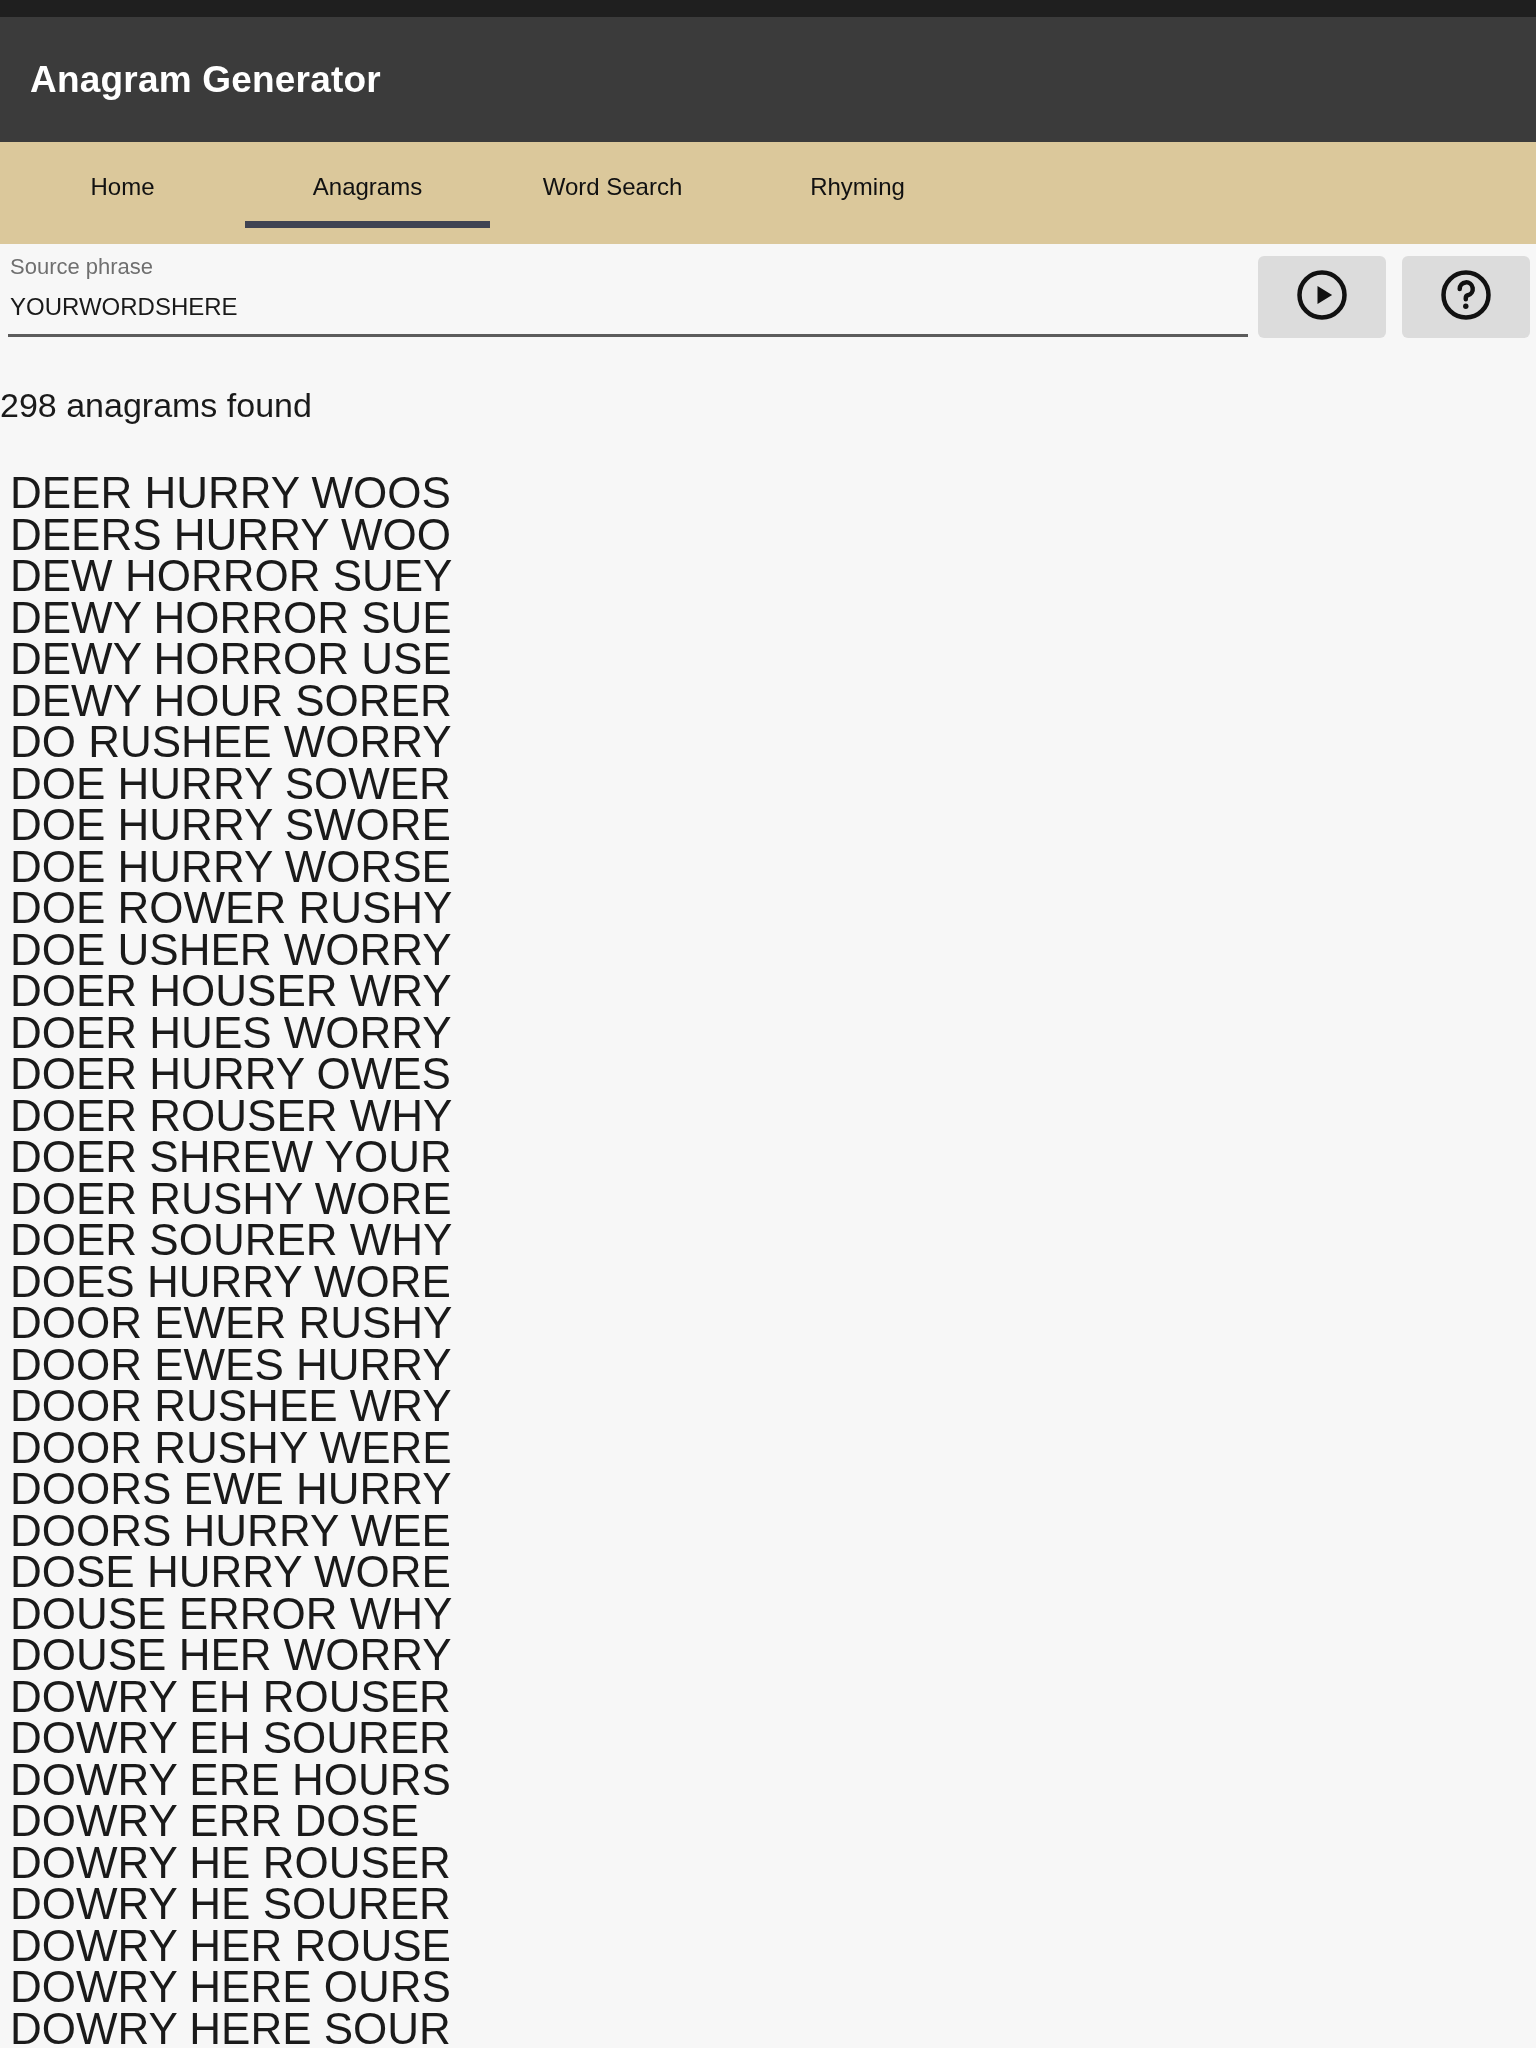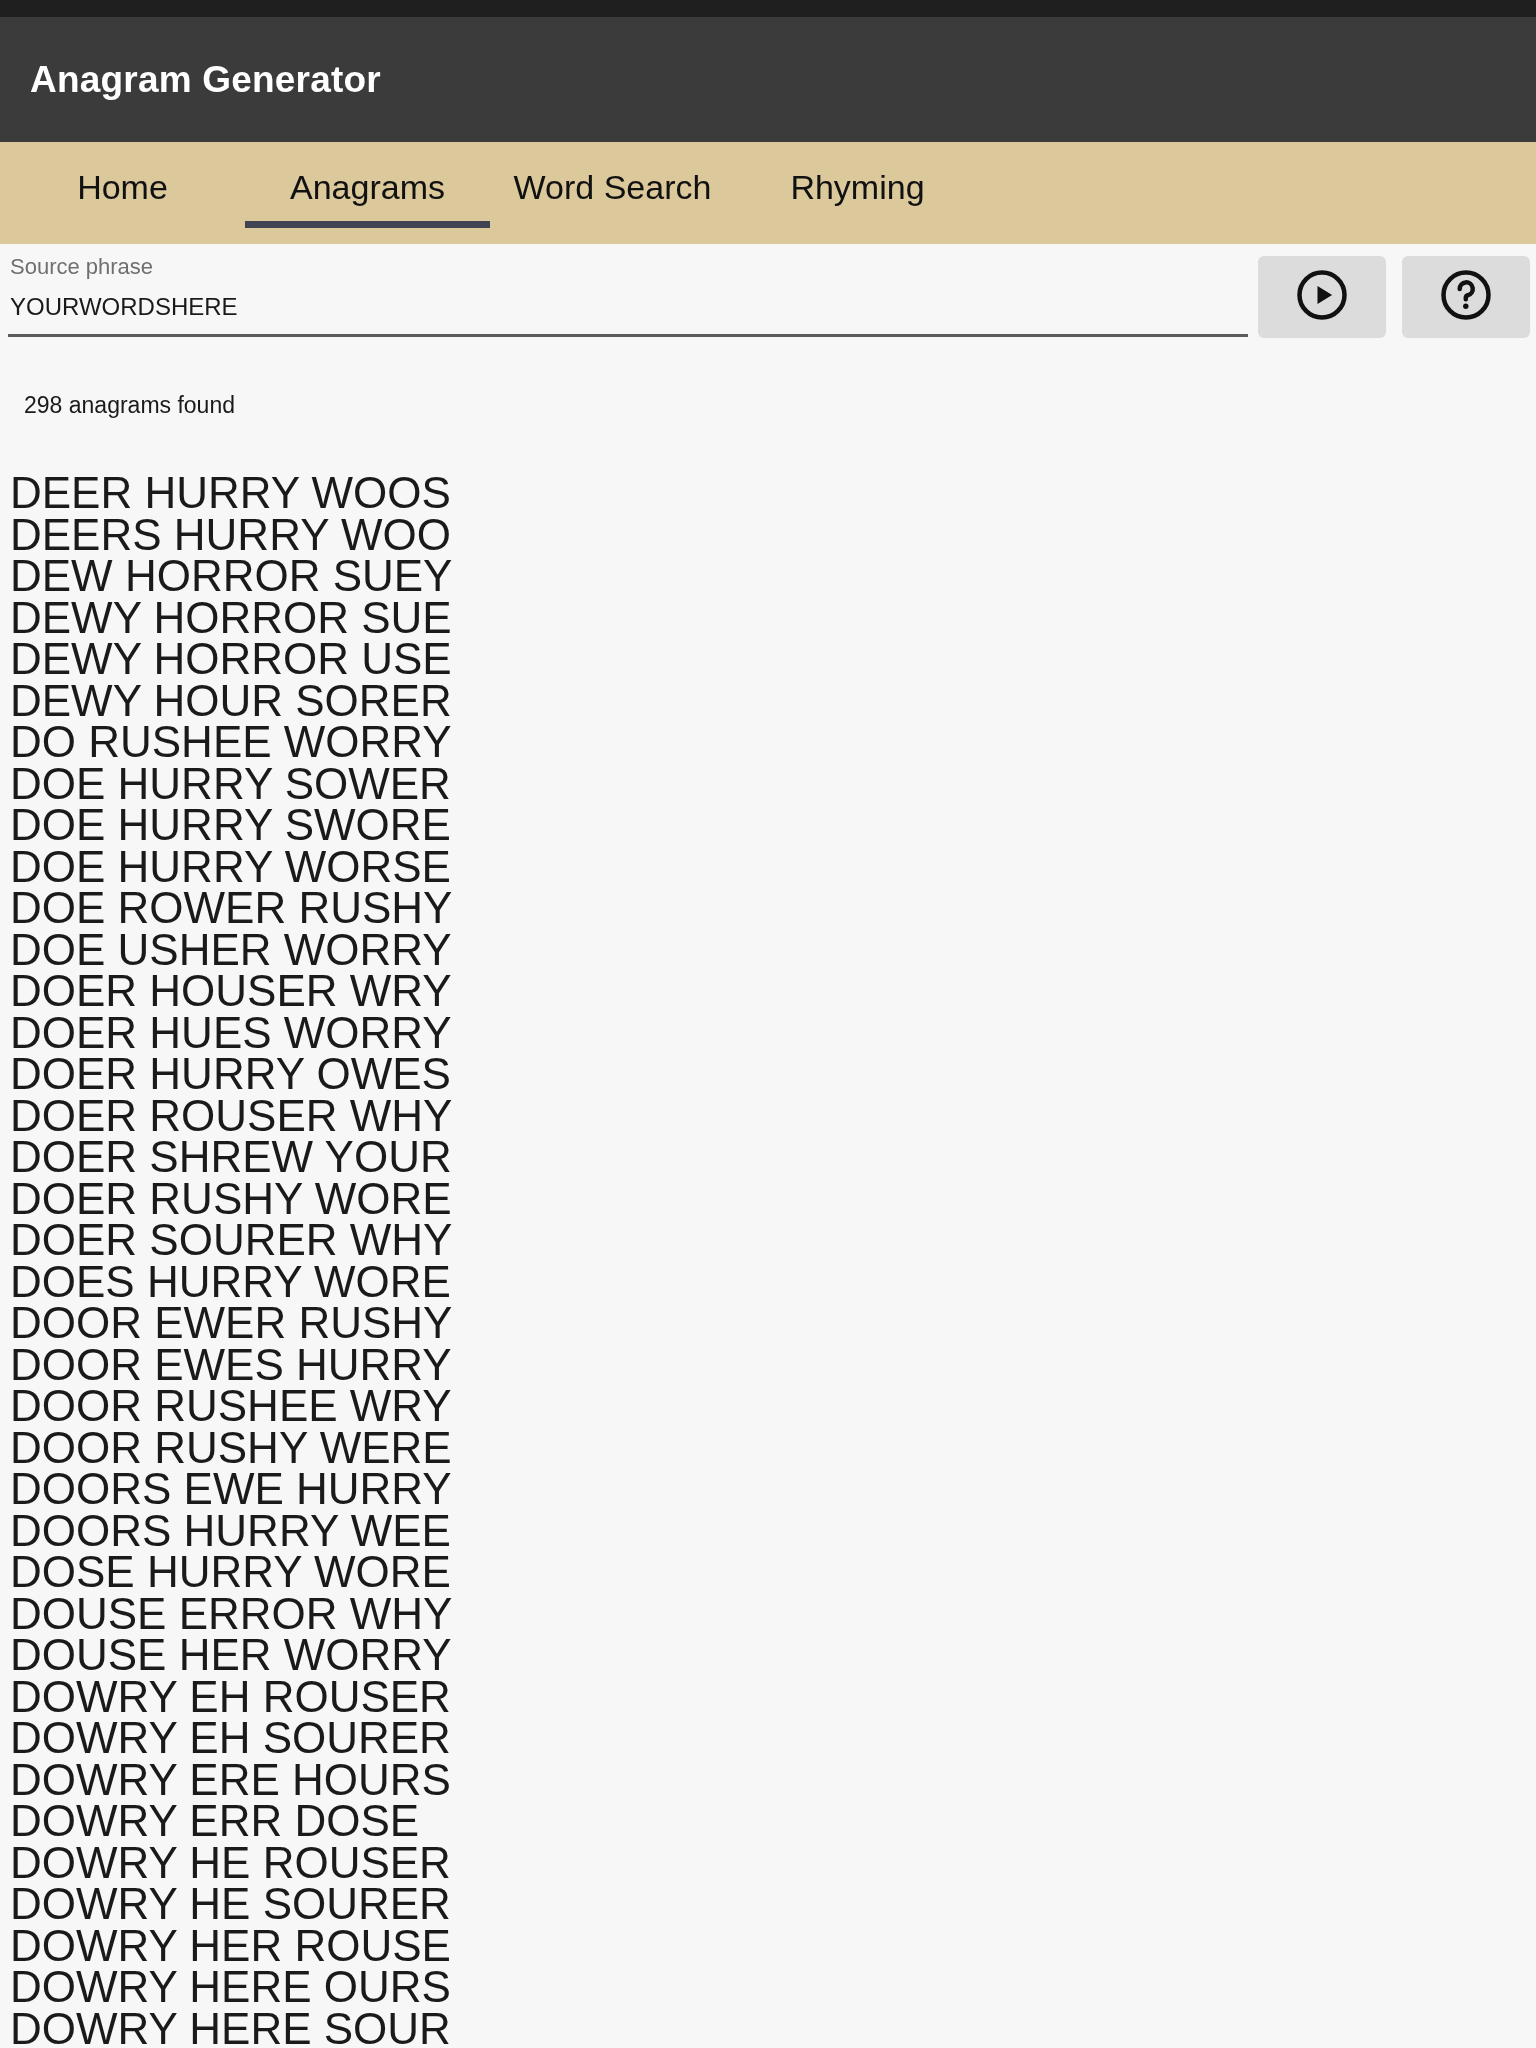--- a/index.html
+++ b/index.html
@@ -24,21 +24,21 @@
     margin-left:30px; letter-spacing:0.2px;
   }
 
   
   .tab-bar {
     height:102px; background:#dbc89b; width:100%;
     display:flex; align-items:flex-start; position:relative;
   }
   .tab {
     height:86px; display:flex; align-items:center; justify-content:center;
-    font-size:34px; color:#111111; position:relative;
+    font-size:24px; color:#111111; position:relative;
     padding-top:4px;
   }
   .tab-home     { width:245px; }
   .tab-anagrams { width:245px; }
   .tab-wordsearch { width:245px; }
   .tab-rhyming  { width:245px; }
   .tab.active::after {
     content:""; position:absolute; left:0; right:0; bottom:0;
     height:7px; background:#3f4352;
   }
@@ -76,21 +76,21 @@
   }
   .btn-play { left:1258px; }
   .btn-help { left:1402px; }
 
   
   .results {
     position:absolute; top:367px; left:0; right:0; bottom:0;
     overflow:hidden;
   }
   .result-count {
-    font-size:23px; color:#1a1a1a; padding:14px 0 0 24px;
+    font-size:34px; color:#1a1a1a; padding:14px 0 0 0;
     line-height:48px;
   }
   .anagram-list { margin-top:43px; }
   .anagram-item {
     font-size:44px; color:#1a1a1a;
     line-height:41.5px; padding-left:10px;
     white-space:nowrap;
   }
 </style>
 </head>

